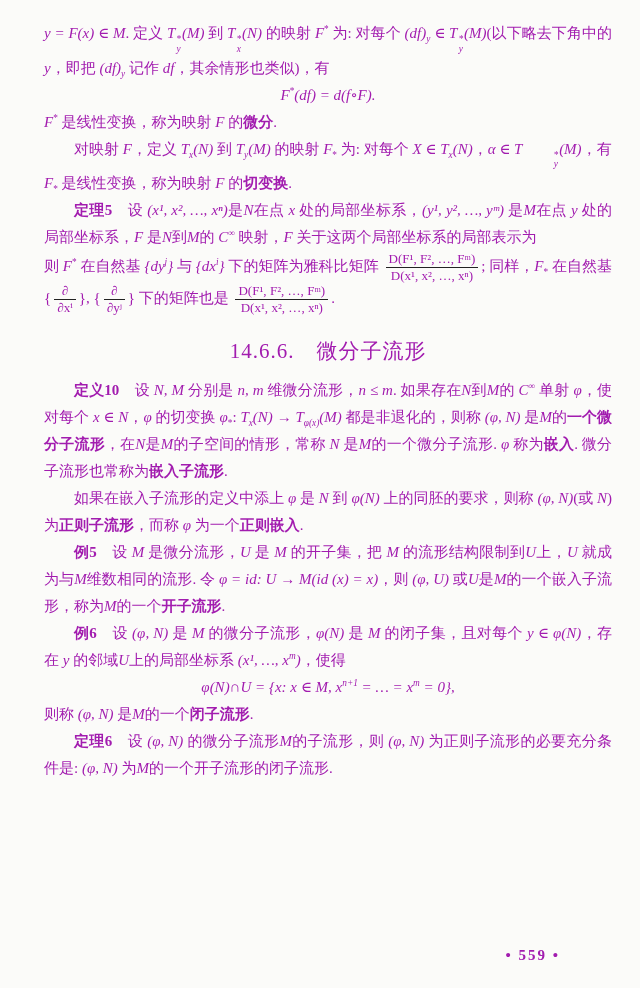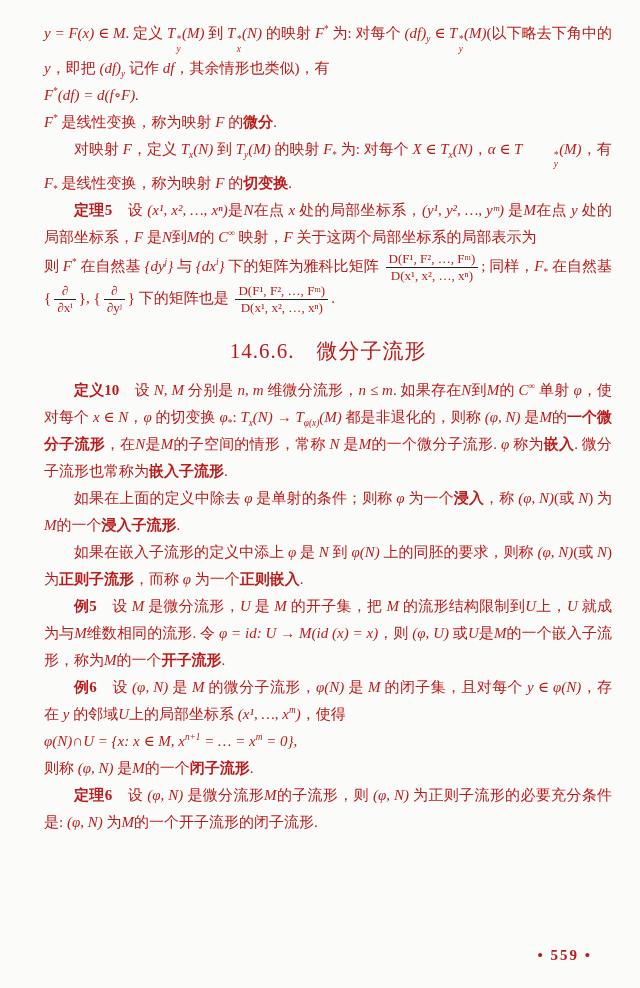--- a/index.html
+++ b/index.html
@@ -1,50 +1,50 @@
 <!DOCTYPE html>
 <html><head>
 <meta charset="utf-8">
 <style>
   html,body{margin:0;padding:0;background:#e8e8e6;}
   .page{
     position:relative;
     width:640px;height:988px;
     box-sizing:border-box;
     background:#fbfbf9;
-    color:#b91c1c;
+    color:#a21caf;
     font-family:"Liberation Serif","DejaVu Serif",serif;
     font-size:15px;
     padding:20px 28px 0 44px;
     overflow:hidden;
   }
   .para{margin:0;line-height:27px;text-align:justify;}
   .indent{text-indent:2em;}
-  .formula{margin:0;line-height:27px;}
+  .formula{margin:0;line-height:27px;text-align:center;}
   .heading{
     font-size:21px;font-weight:400;letter-spacing:1px;
     margin:22px 0 13px 0;line-height:26px;text-align:center;
   }
   .b{font-weight:700;}
   .i{font-style:italic;}
   .sup{font-size:62%;vertical-align:super;line-height:0;}
   .sub{font-size:62%;vertical-align:sub;line-height:0;}
   .stack{
     display:inline-flex;flex-direction:column;align-items:center;
     vertical-align:-4px;font-size:62%;line-height:1.05;font-style:italic;
     margin:0 1px;
   }
   .frac{
     display:inline-block;text-align:center;vertical-align:middle;
     margin:0 3px;font-size:87%;line-height:1.2;
   }
   .frac .num{display:block;border-bottom:1px solid #222;padding:0 3px;}
   .frac .den{display:block;padding:0 3px;}
   .footer{
-    position:absolute;right:48px;bottom:24px;
+    position:absolute;right:80px;bottom:24px;
     font-weight:700;font-size:15px;letter-spacing:2px;
   }
 </style>
 </head>
 <body>
 
 <div class="page">
   <div>
       <p class="para"><span class="i">y = F(x) ∈ M</span><span>.  定义 </span><span class="i">T</span><span class="stack">
           <span>*</span>
@@ -60,22 +60,21 @@
       <p class="para"><span class="i">F</span><span class="sup">*</span><span> 是线性变换，称为映射 </span><span class="i">F</span><span> 的</span><span class="b">微分</span><span>.</span></p>
       <p class="para indent"><span>对映射 </span><span class="i">F</span><span>，定义 </span><span class="i">T</span><span class="i sub">x</span><span class="i">(N)</span><span> 到 </span><span class="i">T</span><span class="i sub">y</span><span class="i">(M)</span><span> 的映射 </span><span class="i">F</span><span class="sub">*</span><span> 为: 对每个 </span><span class="i">X ∈ T</span><span class="i sub">x</span><span class="i">(N)</span><span>，</span><span class="i">α ∈ T</span><span class="stack">
           <span>*</span>
           <span>y</span>
         </span><span class="i">(M)</span><span>，有</span></p>
       <p class="para"><span class="i">F</span><span class="sub">*</span><span> 是线性变换，称为映射 </span><span class="i">F</span><span> 的</span><span class="b">切变换</span><span>.</span></p>
       <p class="para indent"><span class="b">定理5</span><span>　设 </span><span class="i">(x¹, x², …, xⁿ)</span><span>是</span><span class="i">N</span><span>在点 </span><span class="i">x</span><span> 处的局部坐标系，</span><span class="i">(y¹, y², …, yᵐ)</span><span> 是</span><span class="i">M</span><span>在点 </span><span class="i">y</span><span> 处的局部坐标系，</span><span class="i">F</span><span> 是</span><span class="i">N</span><span>到</span><span class="i">M</span><span>的 </span><span class="i">C</span><span class="sup">∞</span><span> 映射，</span><span class="i">F</span><span> 关于这两个局部坐标系的局部表示为</span></p>
       <p class="para"><span>则 </span><span class="i">F</span><span class="sup">*</span><span> 在自然基 </span><span class="i">{dy</span><span class="i sup">j</span><span class="i">}</span><span> 与 </span><span class="i">{dx</span><span class="i sup">i</span><span class="i">}</span><span> 下的矩阵为雅科比矩阵 </span><span class="frac"><span class="num">D(F¹, F², …, Fᵐ)</span><span class="den">D(x¹, x², …, xⁿ)</span></span><span>; 同样，</span><span class="i">F</span><span class="sub">*</span><span> 在自然基 </span><span>{</span><span class="frac"><span class="num">∂</span><span class="den">∂xⁱ</span></span><span>}, {</span><span class="frac"><span class="num">∂</span><span class="den">∂yʲ</span></span><span>} 下的矩阵也是 </span><span class="frac"><span class="num">D(F¹, F², …, Fᵐ)</span><span class="den">D(x¹, x², …, xⁿ)</span></span><span>.</span></p>
       <h2 class="heading"><span>14.6.6.　微分子流形</span></h2>
       <p class="para indent"><span class="b">定义10</span><span>　设 </span><span class="i">N, M</span><span> 分别是 </span><span class="i">n, m</span><span> 维微分流形，</span><span class="i">n ≤ m</span><span>. 如果存在</span><span class="i">N</span><span>到</span><span class="i">M</span><span>的 </span><span class="i">C</span><span class="sup">∞</span><span> 单射 </span><span class="i">φ</span><span>，使对每个 </span><span class="i">x ∈ N</span><span>，</span><span class="i">φ</span><span> 的切变换 </span><span class="i">φ</span><span class="sub">*</span><span>: </span><span class="i">T</span><span class="i sub">x</span><span class="i">(N)</span><span> → </span><span class="i">T</span><span class="i sub">φ(x)</span><span class="i">(M)</span><span> 都是非退化的，则称 </span><span class="i">(φ, N)</span><span> 是</span><span class="i">M</span><span>的</span><span class="b">一个微分子流形</span><span>，在</span><span class="i">N</span><span>是</span><span class="i">M</span><span>的子空间的情形，常称 </span><span class="i">N</span><span> 是</span><span class="i">M</span><span>的一个微分子流形. </span><span class="i">φ</span><span> 称为</span><span class="b">嵌入</span><span>. 微分子流形也常称为</span><span class="b">嵌入子流形</span><span>.</span></p>
-      <p class="para indent"><span>如果在上面的定义中除去 </span><span class="i">φ</span><span> 是单射的条件；则称 </span><span class="i">φ</span><span> 为一个</span><span class="b">浸入</span><span>，称 </span><span class="i">(φ, N)</span><span>(或 </span><span class="i">N</span><span>) 为</span><span class="i">M</span><span>的一个</span><span class="b">浸入子流形</span><span>.</span></p>
       <p class="para indent"><span>如果在嵌入子流形的定义中添上 </span><span class="i">φ</span><span> 是 </span><span class="i">N</span><span> 到 </span><span class="i">φ(N)</span><span> 上的同胚的要求，则称 </span><span class="i">(φ, N)</span><span>(或 </span><span class="i">N</span><span>) 为</span><span class="b">正则子流形</span><span>，而称 </span><span class="i">φ</span><span> 为一个</span><span class="b">正则嵌入</span><span>.</span></p>
       <p class="para indent"><span class="b">例5</span><span>　设 </span><span class="i">M</span><span> 是微分流形，</span><span class="i">U</span><span> 是 </span><span class="i">M</span><span> 的开子集，把 </span><span class="i">M</span><span> 的流形结构限制到</span><span class="i">U</span><span>上，</span><span class="i">U</span><span> 就成为与</span><span class="i">M</span><span>维数相同的流形. 令 </span><span class="i">φ = id: U → M</span><span class="i">(id (x) = x)</span><span>，则 </span><span class="i">(φ, U)</span><span> 或</span><span class="i">U</span><span>是</span><span class="i">M</span><span>的一个嵌入子流形，称为</span><span class="i">M</span><span>的一个</span><span class="b">开子流形</span><span>.</span></p>
       <p class="para indent"><span class="b">例6</span><span>　设 </span><span class="i">(φ, N)</span><span> 是 </span><span class="i">M</span><span> 的微分子流形，</span><span class="i">φ(N)</span><span> 是 </span><span class="i">M</span><span> 的闭子集，且对每个 </span><span class="i">y ∈ φ(N)</span><span>，存在 </span><span class="i">y</span><span> 的邻域</span><span class="i">U</span><span>上的局部坐标系 </span><span class="i">(x¹, …, x</span><span class="i sup">m</span><span class="i">)</span><span>，使得</span></p>
       <p class="formula"><span class="i">φ(N)∩U = {x: x ∈ M, x</span><span class="i sup">n+1</span><span class="i"> = … = x</span><span class="i sup">m</span><span class="i"> = 0},</span></p>
       <p class="para"><span>则称 </span><span class="i">(φ, N)</span><span> 是</span><span class="i">M</span><span>的一个</span><span class="b">闭子流形</span><span>.</span></p>
-      <p class="para indent"><span class="b">定理6</span><span>　设 </span><span class="i">(φ, N)</span><span> 是微分流形</span><span class="i">M</span><span>的子流形，则 </span><span class="i">(φ, N)</span><span> 为正则子流形的必要充分条件是: </span><span class="i">(φ, N)</span><span> 为</span><span class="i">M</span><span>的一个开子流形的闭子流形.</span></p>
+      <p class="para indent"><span class="b">定理6</span><span>　设 </span><span class="i">(φ, N)</span><span> 的微分子流形</span><span class="i">M</span><span>的子流形，则 </span><span class="i">(φ, N)</span><span> 为正则子流形的必要充分条件是: </span><span class="i">(φ, N)</span><span> 为</span><span class="i">M</span><span>的一个开子流形的闭子流形.</span></p>
     </div>
   <div class="footer">• 559 •</div>
 </div>
 
 </body></html>

